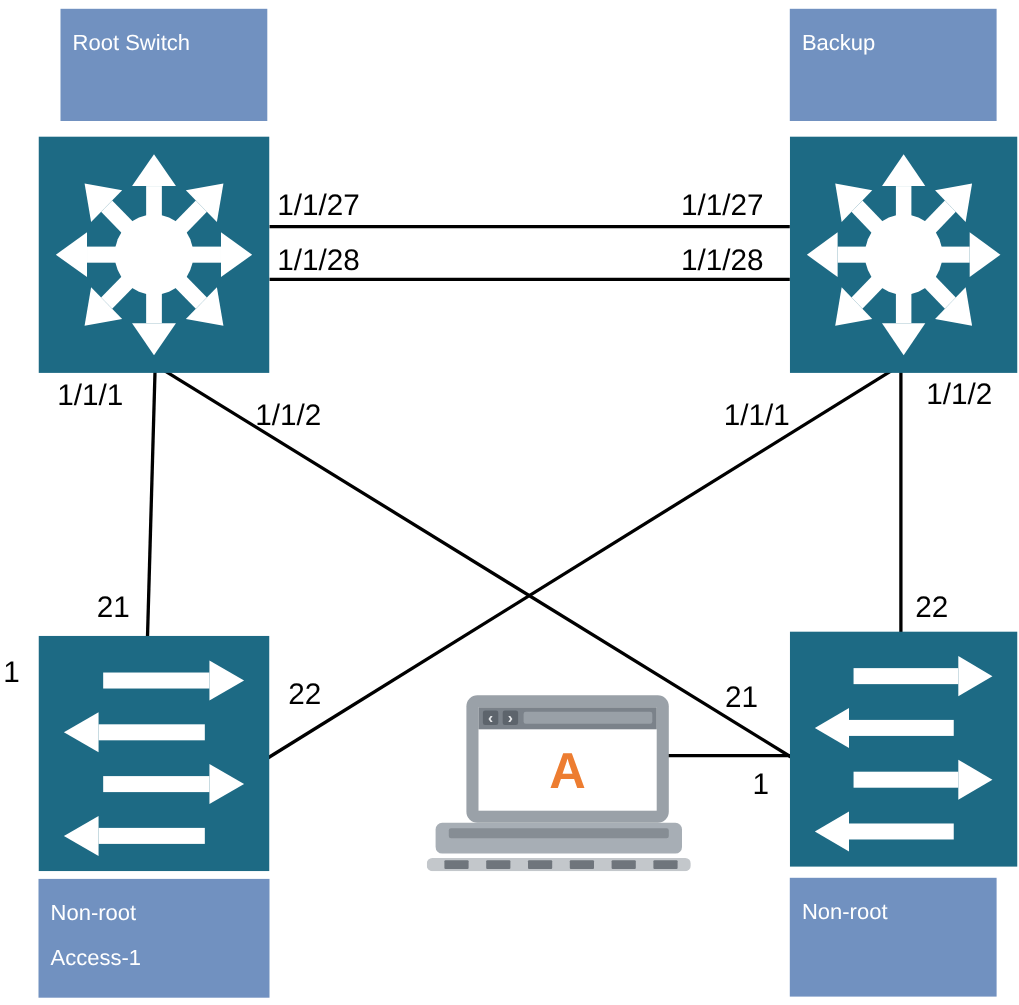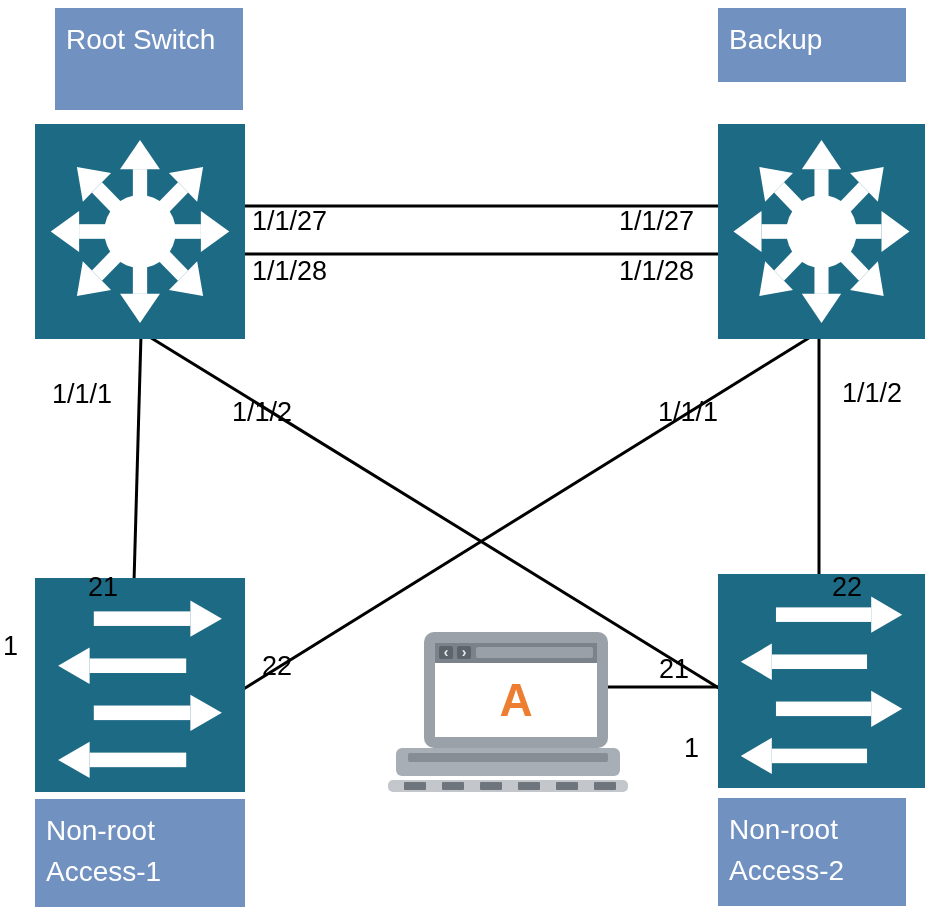--- a/index.html
+++ b/index.html
@@ -22,31 +22,30 @@
     stroke-width: 3;
   }
   .icon {
     position: absolute;
     display: block;
   }
   .nodelabel {
     position: absolute;
     background: var(--label-fill, #7191c0);
     color: var(--label-text, #ffffff);
-    font-size: 28px;
+    font-size: 20px;
     line-height: 41px;
     padding: 11px 8px 0 11px;
     box-sizing: border-box;
   }
   .port {
     position: absolute;
     color: #000000;
     font-size: 27px;
     white-space: nowrap;
-    margin-top: 35px;
   }
   .laptop { position: absolute; }
   .navglyph {
     fill: #e8eaec;
     font-size: 14px;
     font-weight: bold;
     text-anchor: middle;
     font-family: "Liberation Sans", sans-serif;
   }
   .client-letter {
@@ -105,30 +104,29 @@
     <line x1="141" y1="335" x2="134" y2="582"></line>
     <line x1="148" y1="336" x2="722" y2="690"></line>
     <line x1="812" y1="336" x2="242" y2="690"></line>
     <line x1="819" y1="335" x2="819" y2="578"></line>
     <line x1="600" y1="687" x2="720" y2="687"></line>
   </svg>
 
   <div class="nodelabel" style="left:55px;top:8px;width:188px;height:102px">
     <div>Root Switch</div>
   </div>
-  <div class="nodelabel" style="left:718px;top:8px;width:188px;height:74px">
+  <div class="nodelabel" style="left:718px;top:8px;width:188px;height:102px">
     <div>Backup</div>
   </div>
   <div class="nodelabel" style="left:35px;top:799px;width:210px;height:108px">
     <div>Non-root</div>
     <div>Access-1</div>
   </div>
   <div class="nodelabel" style="left:718px;top:798px;width:188px;height:108px">
     <div>Non-root</div>
-    <div>Access-2</div>
   </div>
 
   <svg class="icon" style="left:35px;top:124px;width:210px;height:215px;color:var(--switch-fill,#1d6a84)" viewBox="0 0 100 100" preserveAspectRatio="none" role="img">
     <use href="#core-switch-g"></use>
   </svg>
   <svg class="icon" style="left:718px;top:124px;width:207px;height:215px;color:var(--switch-fill,#1d6a84)" viewBox="0 0 100 100" preserveAspectRatio="none" role="img">
     <use href="#core-switch-g"></use>
   </svg>
   <svg class="icon" style="left:35px;top:578px;width:210px;height:214px;color:var(--switch-fill,#1d6a84)" viewBox="0 0 100 100" preserveAspectRatio="none" role="img">
     <use href="#acc-switch-g"></use>

